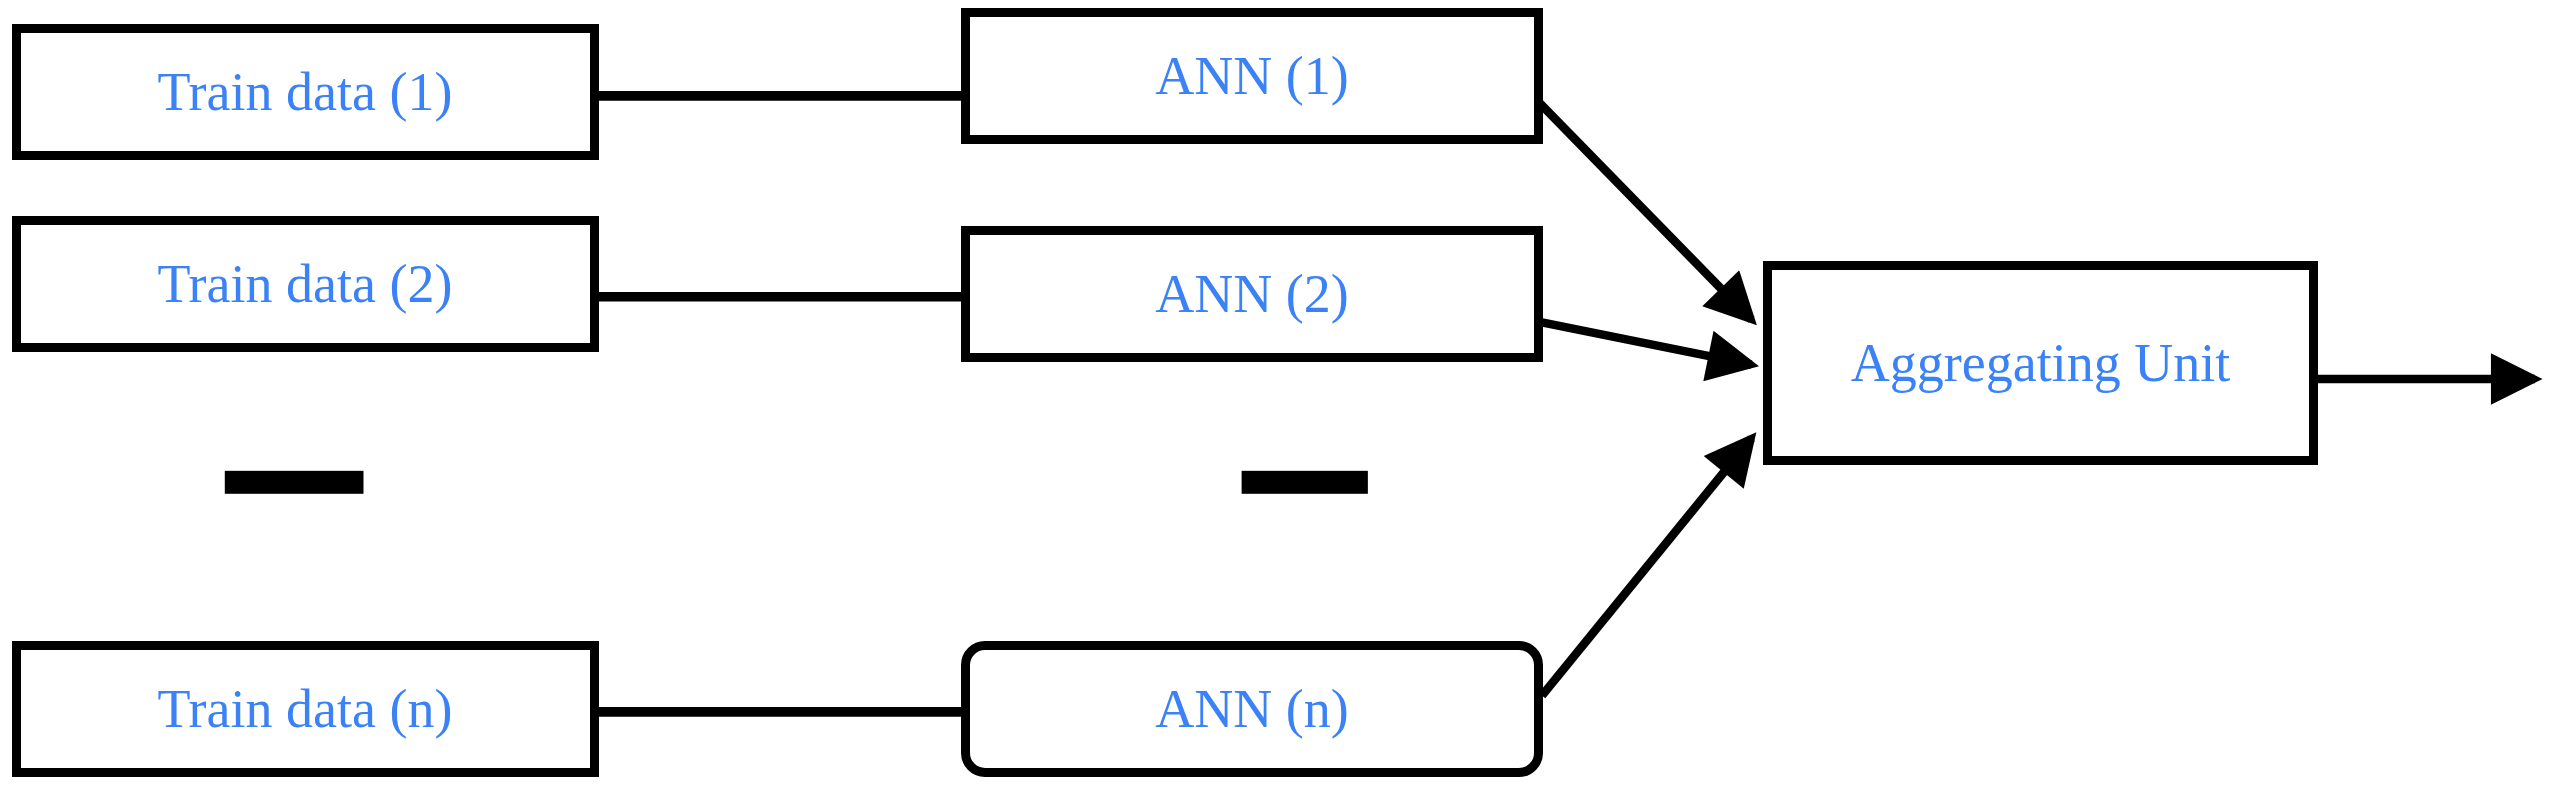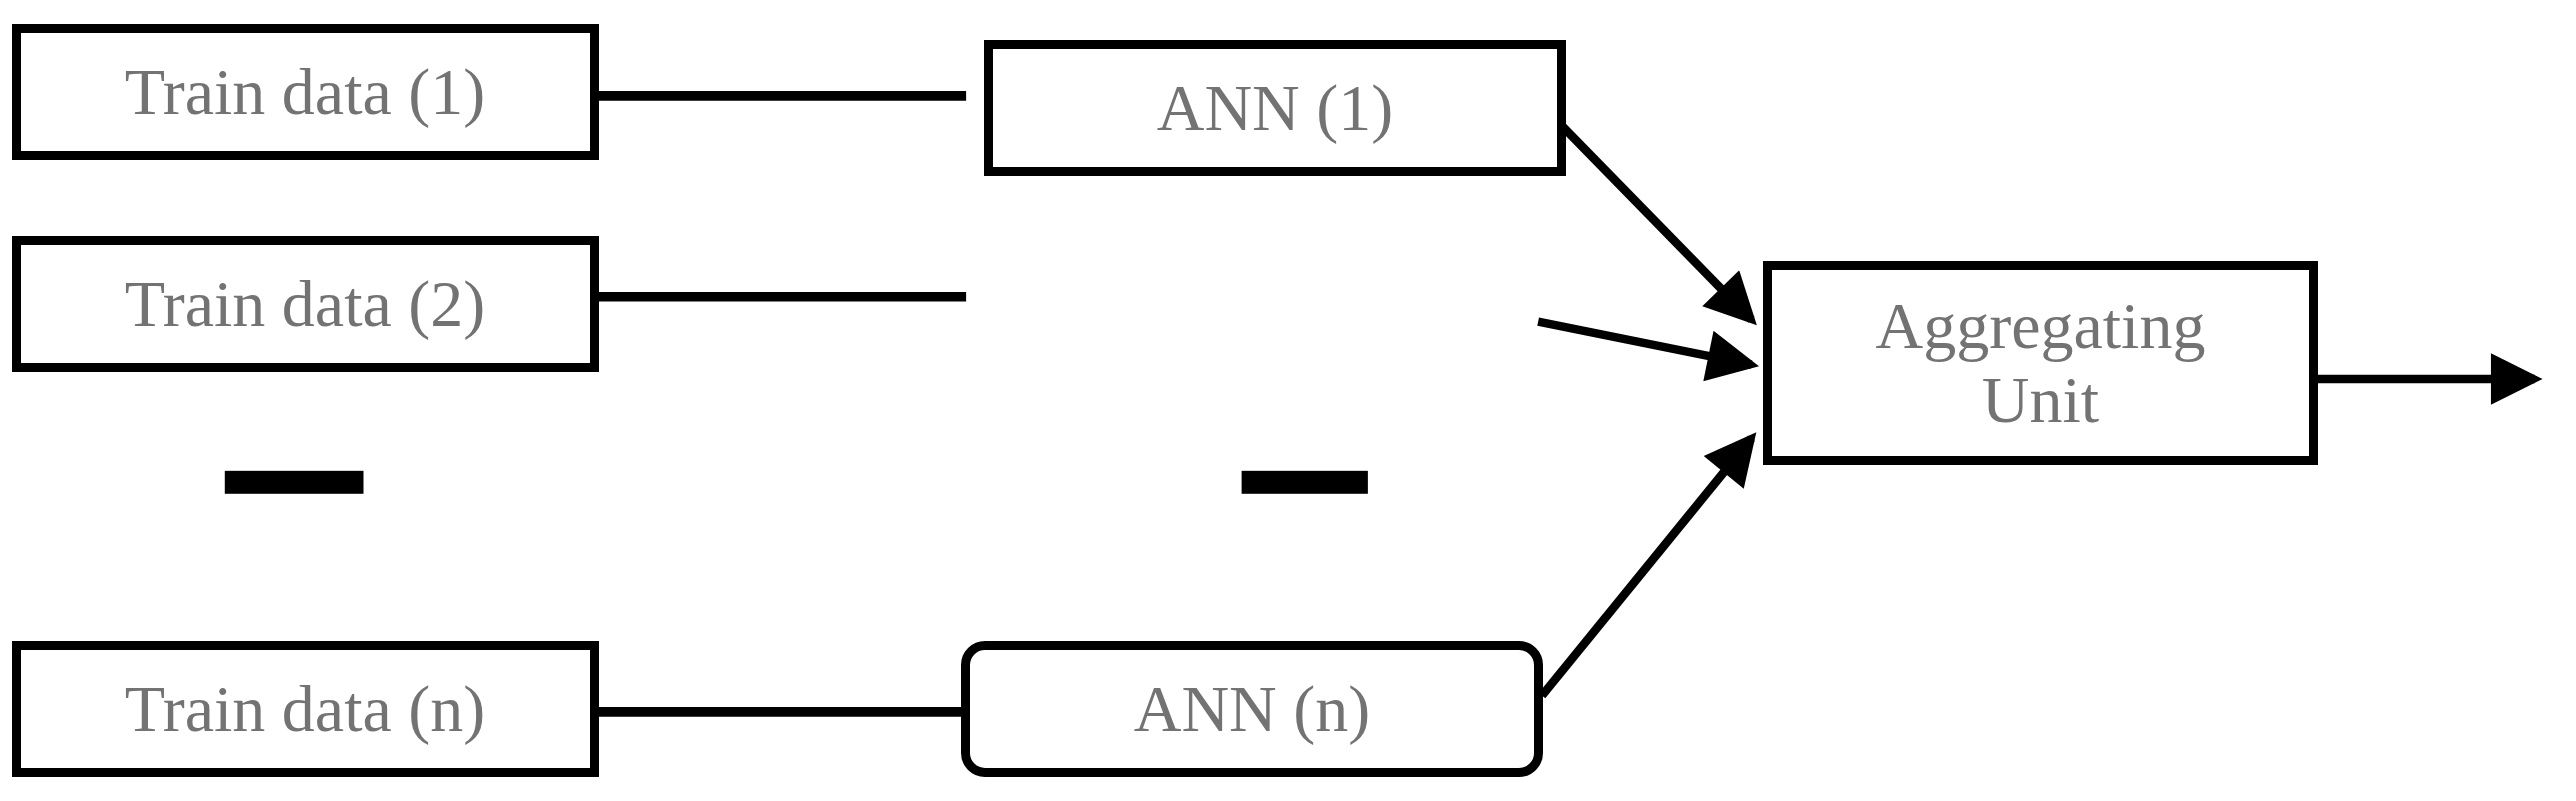--- a/index.html
+++ b/index.html
@@ -25,39 +25,39 @@
   }
   .node {
     position: absolute;
     box-sizing: border-box;
     background: #ffffff;
     border: 9.6px solid #000000;
     display: flex;
     align-items: center;
     justify-content: center;
     text-align: center;
-    color: #737373;
-    font-size: 66px;
+    color: #3b82f6;
+    font-size: 54px;
     line-height: 1.12;
     white-space: nowrap;
   }
   .node.train { left: 11.5px; width: 587px; height: 136px; }
   .node.ann   { left: 961px; width: 582px; height: 136px; }
   .node.agg   {
     left: 1763px; top: 261px; width: 555px; height: 204px;
     white-space: normal;
   }
   .node.agg .label-wrap {
     width: 459px;
     text-align: center;
   }
   #node-train1 { top: 24px; }
-  #node-train2 { top: 236px; }
+  #node-train2 { top: 216px; }
   #node-trainN { top: 641px; }
-  #node-ann1   { top: 40px; margin-left: 23px; }
+  #node-ann1   { top: 8px; }
   #node-ann2   { top: 226px; }
   #node-annN   { top: 641px; border-radius: 24px; }
 </style>
 </head>
 <body>
 
 <div class="stage">
 
   <svg class="edges-svg" viewBox="0 0 2693 838" xmlns="http://www.w3.org/2000/svg">
     <defs>
@@ -86,20 +86,23 @@
   <div class="node train" id="node-train2">
     <span>Train data (2)</span>
   </div>
   <div class="node train" id="node-trainN">
     <span>Train data (n)</span>
   </div>
 
   <div class="node ann" id="node-ann1">
     <span>ANN (1)</span>
   </div>
+  <div class="node ann" id="node-ann2">
+    <span>ANN (2)</span>
+  </div>
   <div class="node ann" id="node-annN">
     <span>ANN (n)</span>
   </div>
 
   <div class="node agg" id="node-aggregating">
     <div class="label-wrap">Aggregating Unit</div>
   </div>
 
 </div>
 

